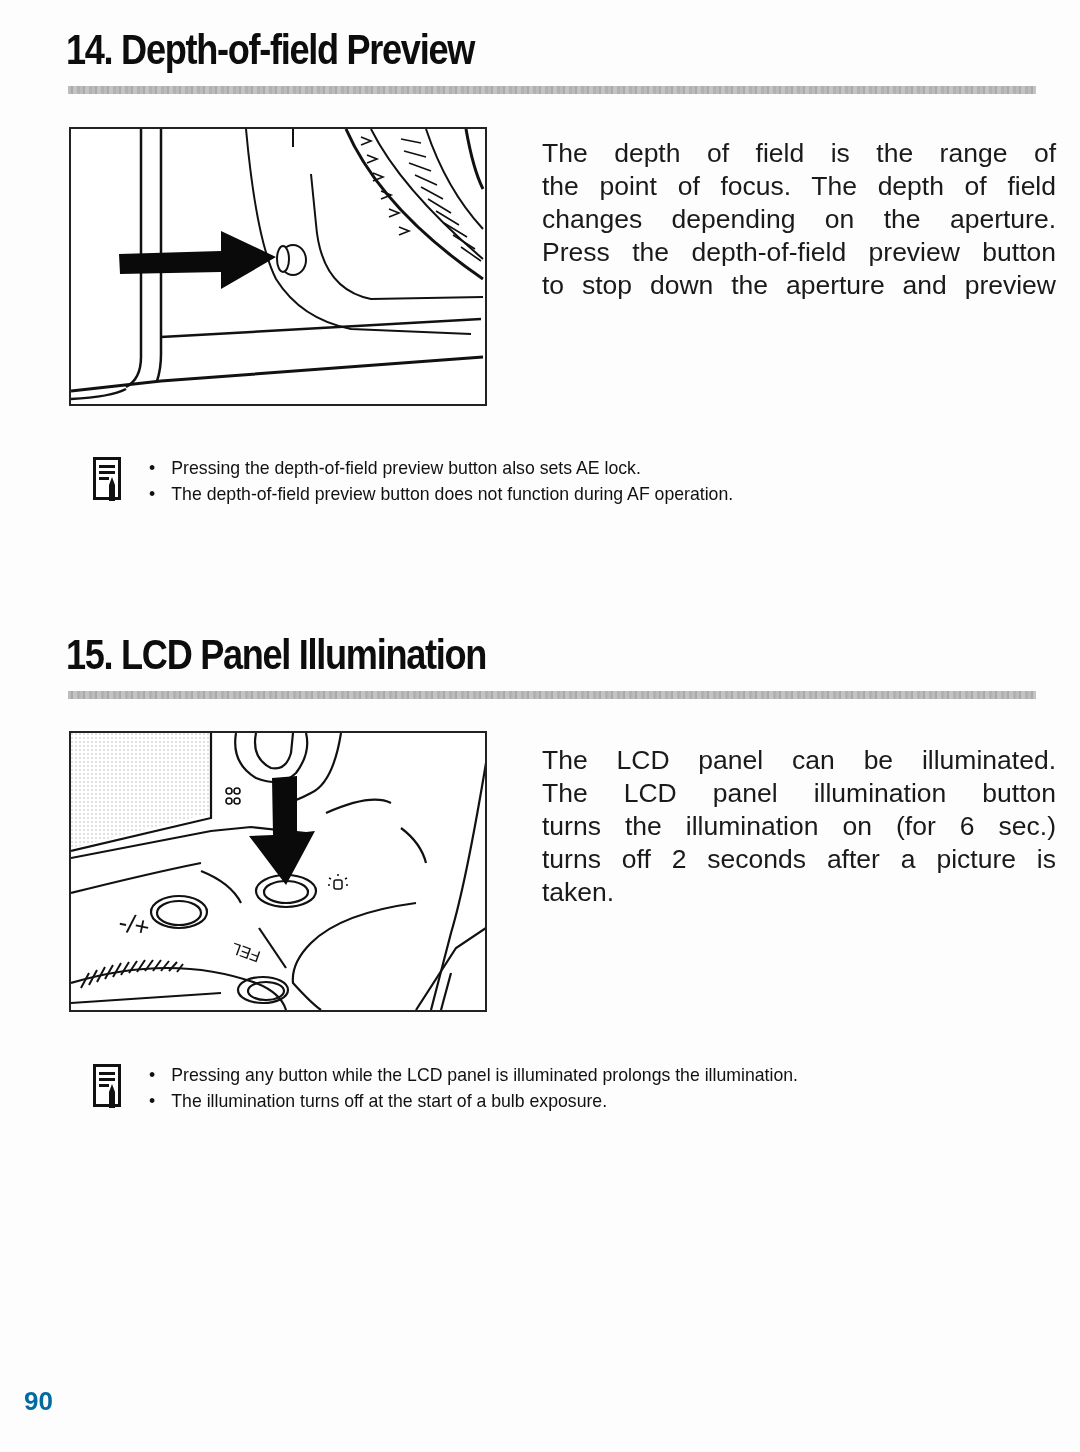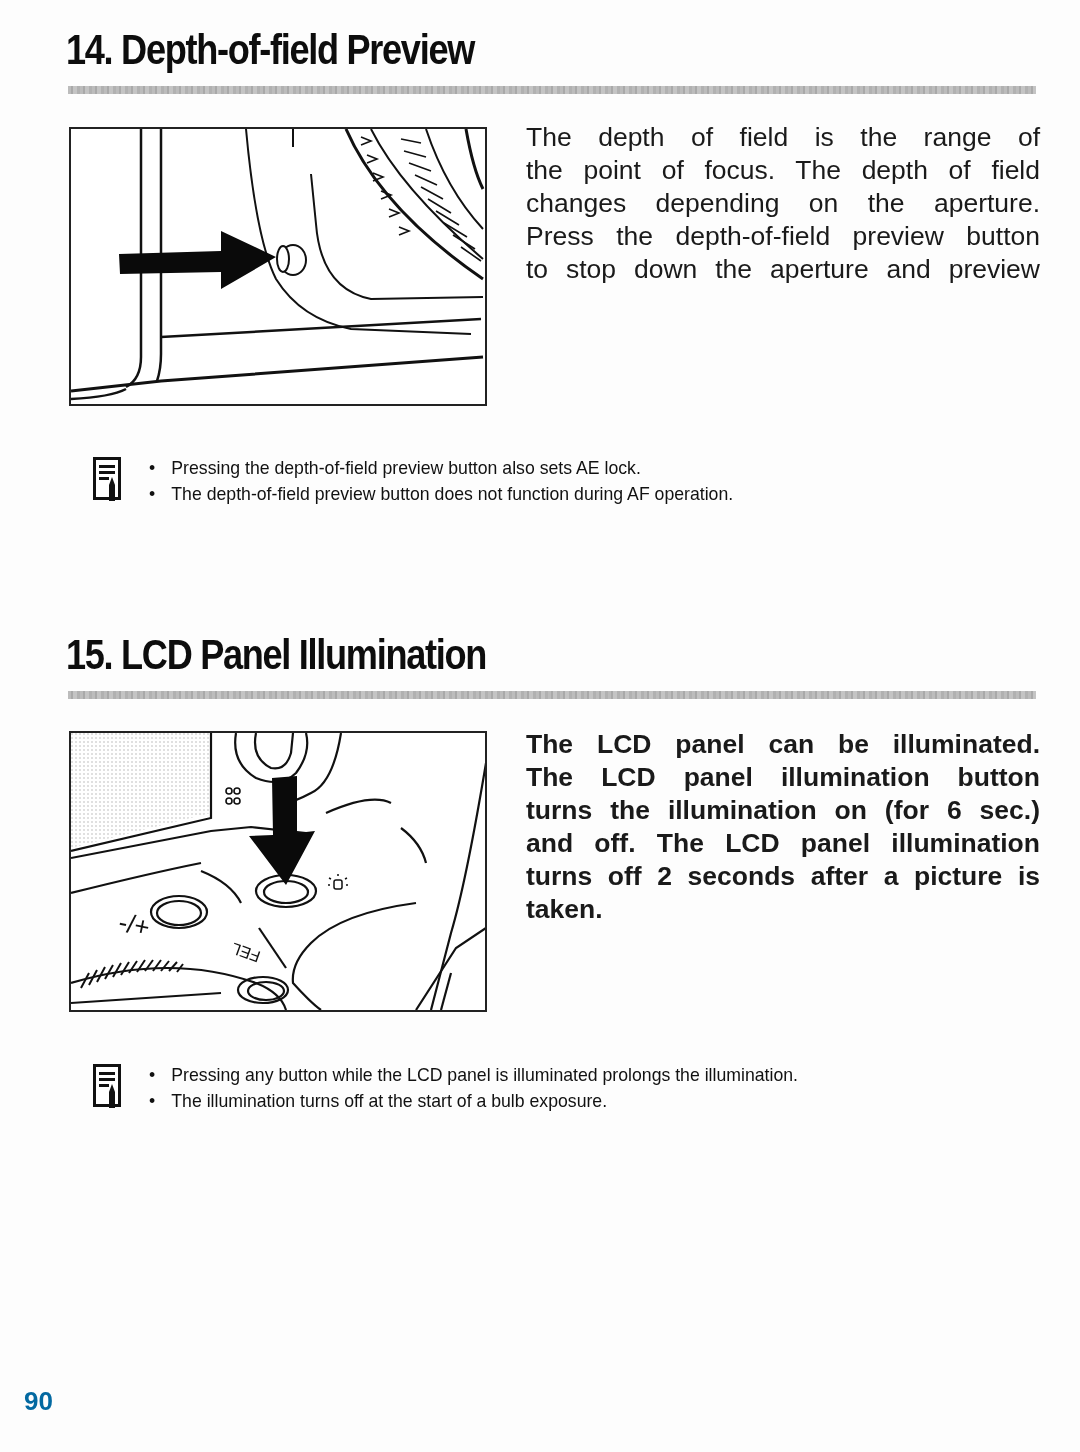--- a/index.html
+++ b/index.html
@@ -16,21 +16,21 @@
   .rule {
     position: absolute; left: 68px; width: 968px; height: 8px;
     background: repeating-linear-gradient(90deg, #bcbcbc 0 3px, #a9a9a9 3px 5px, #c4c4c4 5px 9px, #b1b1b1 9px 12px);
   }
   .figure {
     position: absolute; left: 69px; width: 418px; border: 2px solid #222; background: #fff; box-sizing: border-box;
     overflow: hidden;
   }
   .figure svg { display: block; }
   .body-text {
-    position: absolute; left: 526px; width: 514px; margin: 0;
+    position: absolute; left: 526px; width: 514px; margin: 16px;
     font-size: 26.5px; line-height: 33px; text-align: justify; text-align-last: left; color: #1a1a1a;
   }
   .body-text .line { display: block; text-align: justify; text-align-last: justify; white-space: nowrap; }
   .body-text .line.last { text-align-last: left; }
   .note {
     position: absolute; left: 93px; width: 940px;
   }
   .note-icon { position: absolute; left: 0; top: 2px; width: 30px; height: 46px; }
   .note-list { list-style: none; margin: 0; padding: 0; position: absolute; left: 56px; top: 0; }
   .note-list li {
@@ -165,25 +165,24 @@
       <circle cx="158" cy="58" r="3"></circle>
         <circle cx="166" cy="58" r="3"></circle>
       <circle cx="158" cy="68" r="3"></circle>
         <circle cx="166" cy="68" r="3"></circle>
     </g>
 
     <path d="M201 45 L226 43 L226 100 L244 98 L215 152 L178 103 L202 102 Z" fill="#0a0a0a"></path>
   </svg>
 </div>
 
-<p class="body-text" style="top:728px;font-weight:bold;">
+<p class="body-text" style="top:728px;">
   <span class="line">The LCD panel can be illuminated.</span>
   <span class="line">The LCD panel illumination button</span>
   <span class="line">turns the illumination on (for 6 sec.)</span>
-  <span class="line">and off. The LCD panel illumination</span>
   <span class="line">turns off 2 seconds after a picture is</span>
   <span class="line last">taken.</span>
 </p>
 
 <div class="note" style="top:1062px;">
   <svg class="note-icon" viewBox="0 0 30 46">
     <rect x="1.5" y="1.5" width="25" height="40" fill="#fff" stroke="#111" stroke-width="3"></rect>
     <rect x="6" y="8" width="16" height="3" fill="#111"></rect>
     <rect x="6" y="14" width="16" height="3" fill="#111"></rect>
     <rect x="6" y="20" width="10" height="3" fill="#111"></rect>

